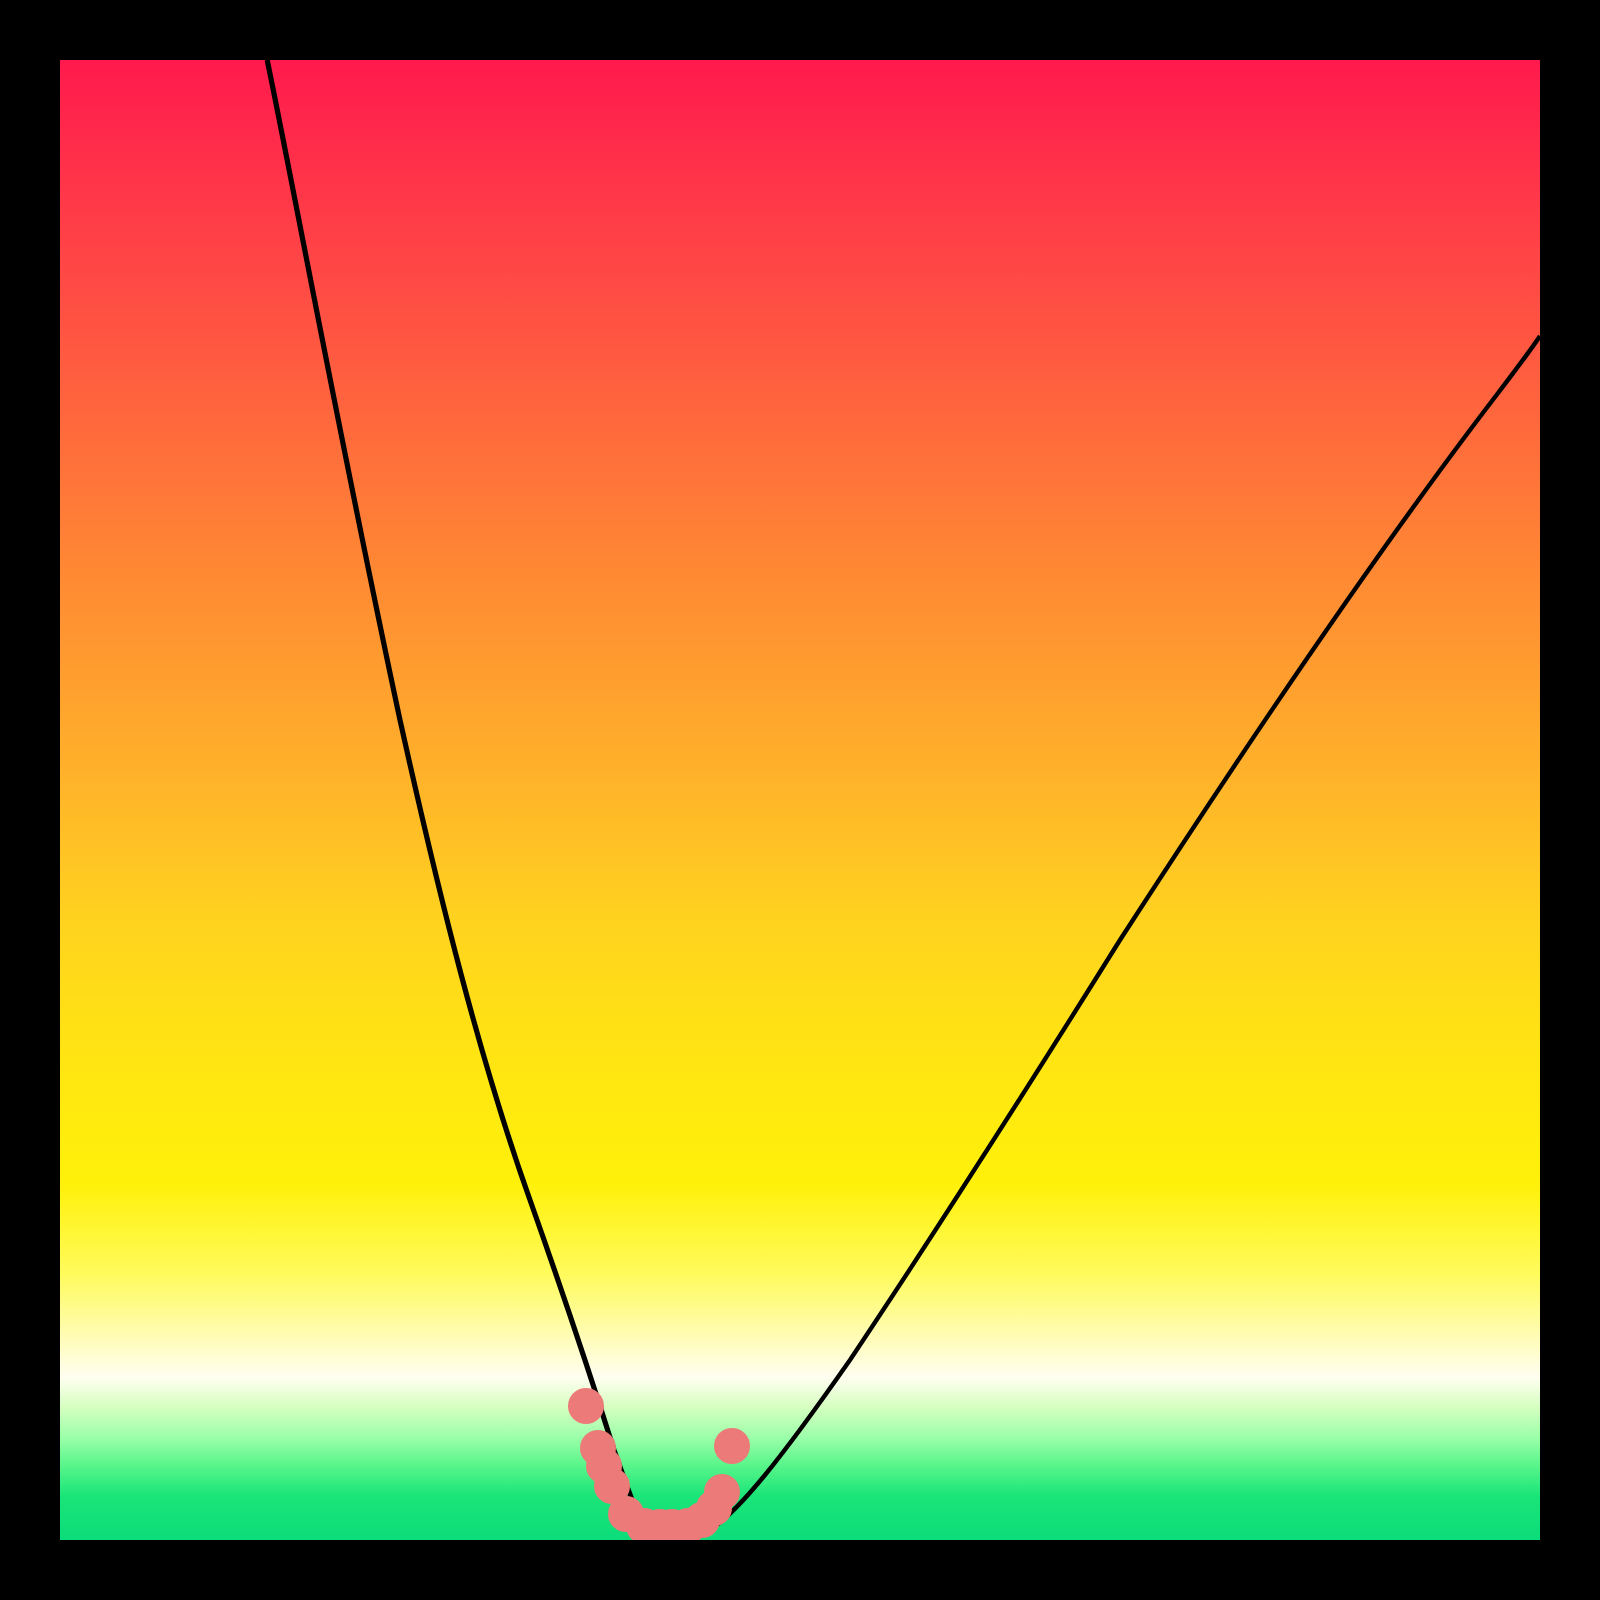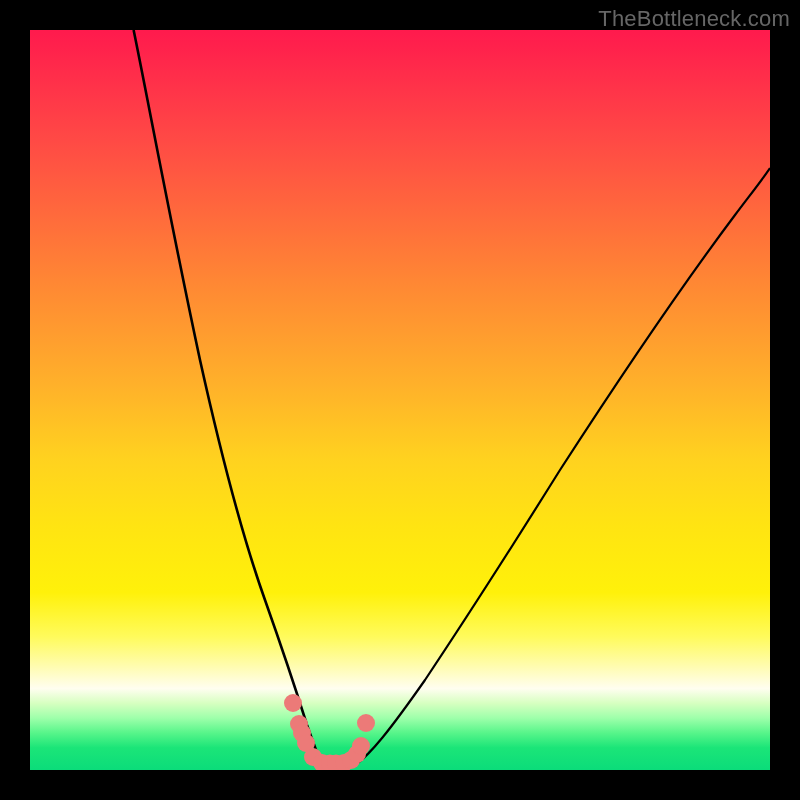--- a/index.html
+++ b/index.html
@@ -59,21 +59,20 @@
     color: #666;
     font-size: 22px;
     letter-spacing: 0.2px;
     user-select: none;
   }
 </style>
 </head>
 <body>
 
 <div class="frame">
-  <div class="watermark">TheBottleneck.com</div>
 
   <div class="plot-area">
 
     <svg class="curves" viewBox="0 0 740 740">
 
       <path fill="none" stroke="#000" stroke-width="2.6" d="M103.6,0
                C118,70 140,190 170,330
                C190,420 210,500 235,570
                C252,618 266,660 277,695
                C283,712 288,726 292,735"></path>

